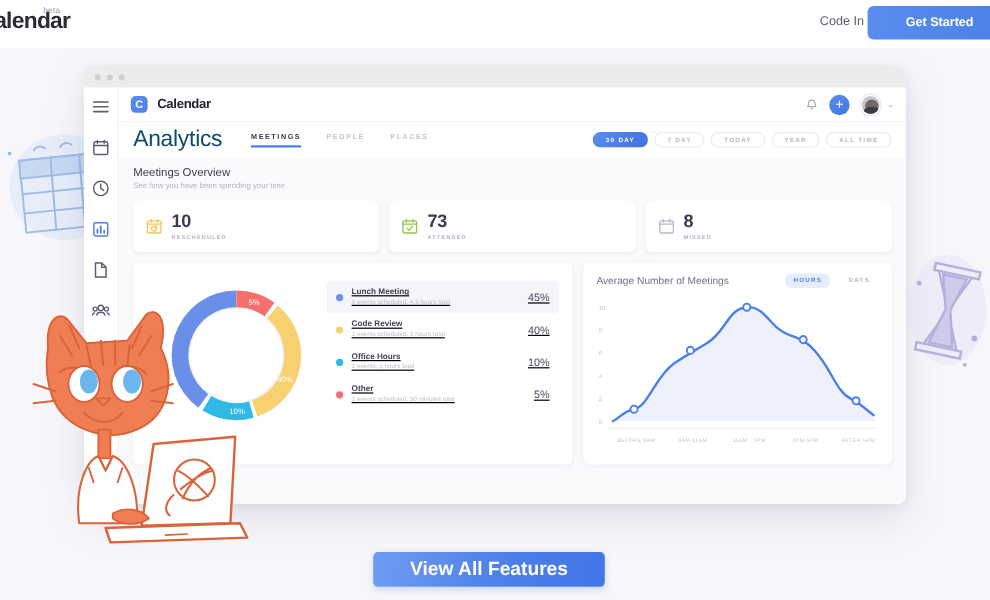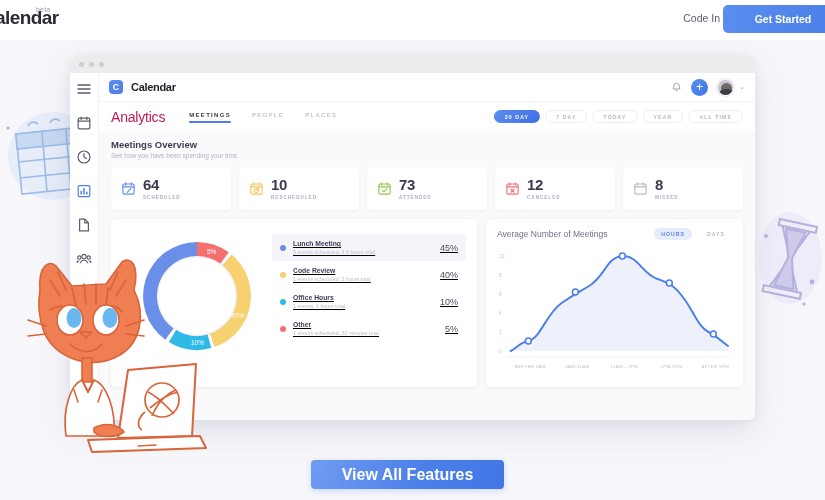--- a/index.html
+++ b/index.html
@@ -120,21 +120,21 @@
     content:""; position:absolute; left:1px; bottom:-3px; width:15px; height:9px;
     border-radius:50% 50% 0 0; background:#3b3b44; z-index:2;
   }
   .chev { font-size: 7px; color: #a8a8ba; margin-left: -4px; }
 
   
   .ana-row {
     height: 29px; display: flex; align-items: center; padding: 0 12px;
     background: #fff;
   }
-  .ana-title { font-size: 14px; color: #be185d; font-weight: 400; letter-spacing: -.2px; }
+  .ana-title { font-size: 19px; color: #0c4a6e; font-weight: 400; letter-spacing: -.2px; }
   .tabs { display: flex; gap: 21px; margin-left: 24px; }
   .tab {
     font-size: 6px; font-weight: 700; letter-spacing: 1.3px; color: #c3c3d2;
     padding-bottom: 4px; position: relative; white-space: nowrap;
   }
   .tab.active { color: #3a3a4a; }
   .tab.active::after {
     content: ""; position: absolute; left: 0; right: 0; bottom: -1px;
     height: 2px; background: #4a7fe8; border-radius: 1px;
   }
@@ -145,21 +145,21 @@
     font-size: 5.2px; font-weight: 700; letter-spacing: 1.1px; color: #b5b5c6;
     display: flex; align-items: center; justify-content: center; white-space: nowrap;
   }
   .range.active {
     background: linear-gradient(135deg,#5b8def,#4070e3); border-color: transparent;
     color: #fff;
   }
 
   
   .content { flex: 1; background: #fafafc; padding: 8px 12px 0 12px; }
-  .sec-title { font-size: 9.5px; font-weight: 700; color: #3d3d50; }
+  .sec-title { font-size: 9.5px; font-weight: 400; color: #3d3d50; }
   .sec-sub { font-size: 6.5px; color: #b4b4c4; margin-top: 2px; }
 
   .stats { display: flex; gap: 8px; margin-top: 8px; }
   .stat {
     flex: 1; height: 43px; background: #fff; border-radius: 5px;
     box-shadow: 0 1px 3px rgba(60,60,110,.06);
     display: flex; align-items: center; gap: 7px; padding: 0 10px;
   }
   .stat-ic { width: 15px; height: 15px; flex: 0 0 15px; }
   .stat-num { font-size: 15px; font-weight: 700; color: #3b3b4d; line-height: 1; letter-spacing: -.3px; }
@@ -321,31 +321,20 @@
           <div class="range">ALL TIME</div>
         </div>
       </div>
 
       <div class="content">
         <div class="sec-title">Meetings Overview</div>
         <div class="sec-sub">See how you have been spending your time.</div>
 
         <div class="stats">
 
-          <div class="stat">
-            <svg class="stat-ic" viewBox="0 0 16 16" fill="none" stroke="#5b8def" stroke-width="1.2">
-              <rect x="2" y="3.2" width="12" height="10.8" rx="1.4"></rect>
-              <path d="M2 6.2h12M5 2v2.4M11 2v2.4" stroke-linecap="round"></path>
-              <path d="M10.6 8.2L6.6 12.2" stroke-linecap="round"></path>
-            </svg>
-            <div>
-              <div class="stat-num">64</div>
-              <div class="stat-lbl">SCHEDULED</div>
-            </div>
-          </div>
 
           <div class="stat">
             <svg class="stat-ic" viewBox="0 0 16 16" fill="none" stroke="#f5c35c" stroke-width="1.2">
               <rect x="2" y="3.2" width="12" height="10.8" rx="1.4"></rect>
               <path d="M2 6.2h12M5 2v2.4M11 2v2.4" stroke-linecap="round"></path>
               <path d="M10 10.2a2.2 2.2 0 1 1-.7-1.7" stroke-linecap="round"></path>
               <path d="M10 7.6v1.9H8.2" stroke-linecap="round"></path>
             </svg>
             <div>
               <div class="stat-num">10</div>
@@ -358,31 +347,20 @@
               <rect x="2" y="3.2" width="12" height="10.8" rx="1.4"></rect>
               <path d="M2 6.2h12M5 2v2.4M11 2v2.4" stroke-linecap="round"></path>
               <path d="M5.6 10l1.7 1.7 3.2-3.4" stroke-linecap="round" stroke-linejoin="round"></path>
             </svg>
             <div>
               <div class="stat-num">73</div>
               <div class="stat-lbl">ATTENDED</div>
             </div>
           </div>
 
-          <div class="stat">
-            <svg class="stat-ic" viewBox="0 0 16 16" fill="none" stroke="#f4706e" stroke-width="1.2">
-              <rect x="2" y="3.2" width="12" height="10.8" rx="1.4"></rect>
-              <path d="M2 6.2h12M5 2v2.4M11 2v2.4" stroke-linecap="round"></path>
-              <path d="M6.3 8.8l3.4 3.2M9.7 8.8l-3.4 3.2" stroke-linecap="round"></path>
-            </svg>
-            <div>
-              <div class="stat-num">12</div>
-              <div class="stat-lbl">CANCELED</div>
-            </div>
-          </div>
 
           <div class="stat">
             <svg class="stat-ic" viewBox="0 0 16 16" fill="none" stroke="#b9b9c8" stroke-width="1.2">
               <rect x="2" y="3.2" width="12" height="10.8" rx="1.4"></rect>
               <path d="M2 6.2h12M5 2v2.4M11 2v2.4" stroke-linecap="round"></path>
             </svg>
             <div>
               <div class="stat-num">8</div>
               <div class="stat-lbl">MISSED</div>
             </div>

